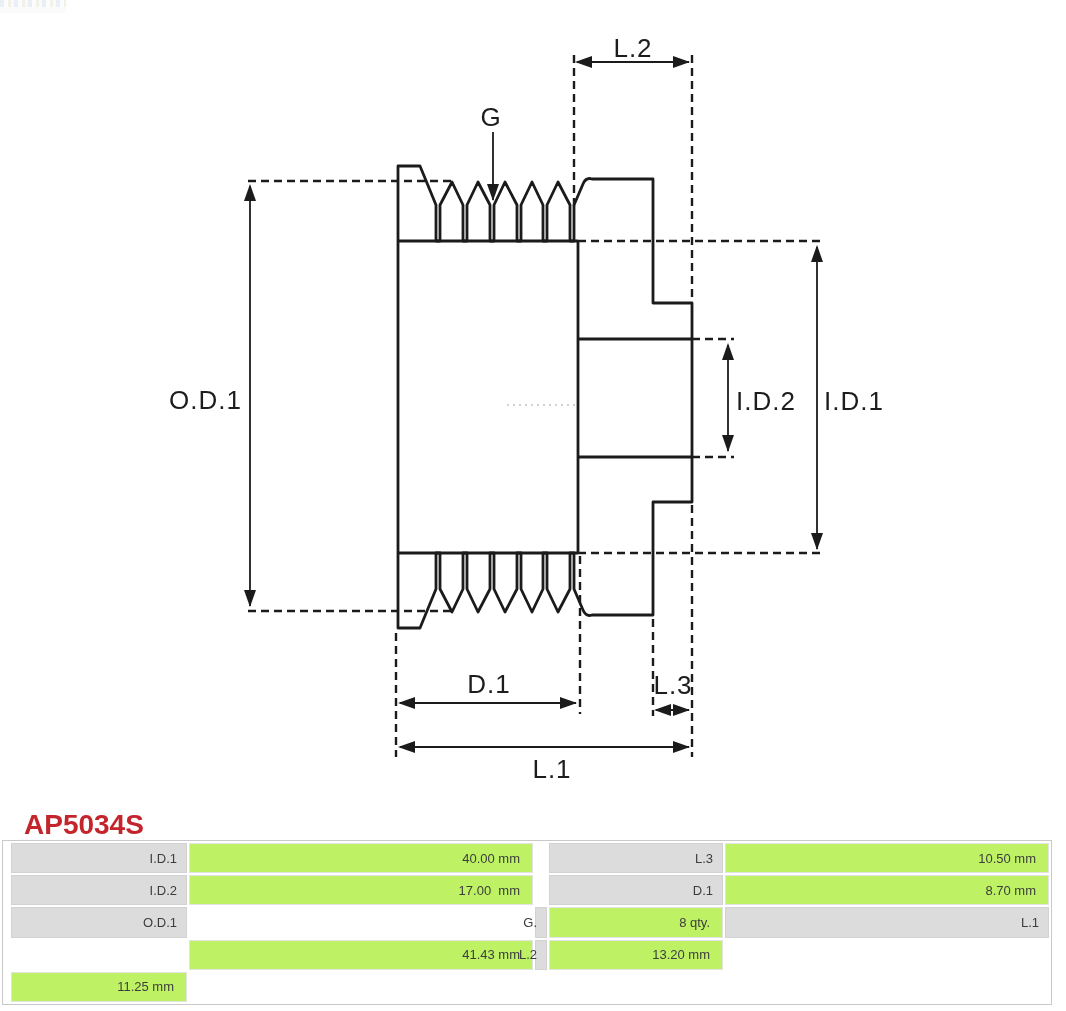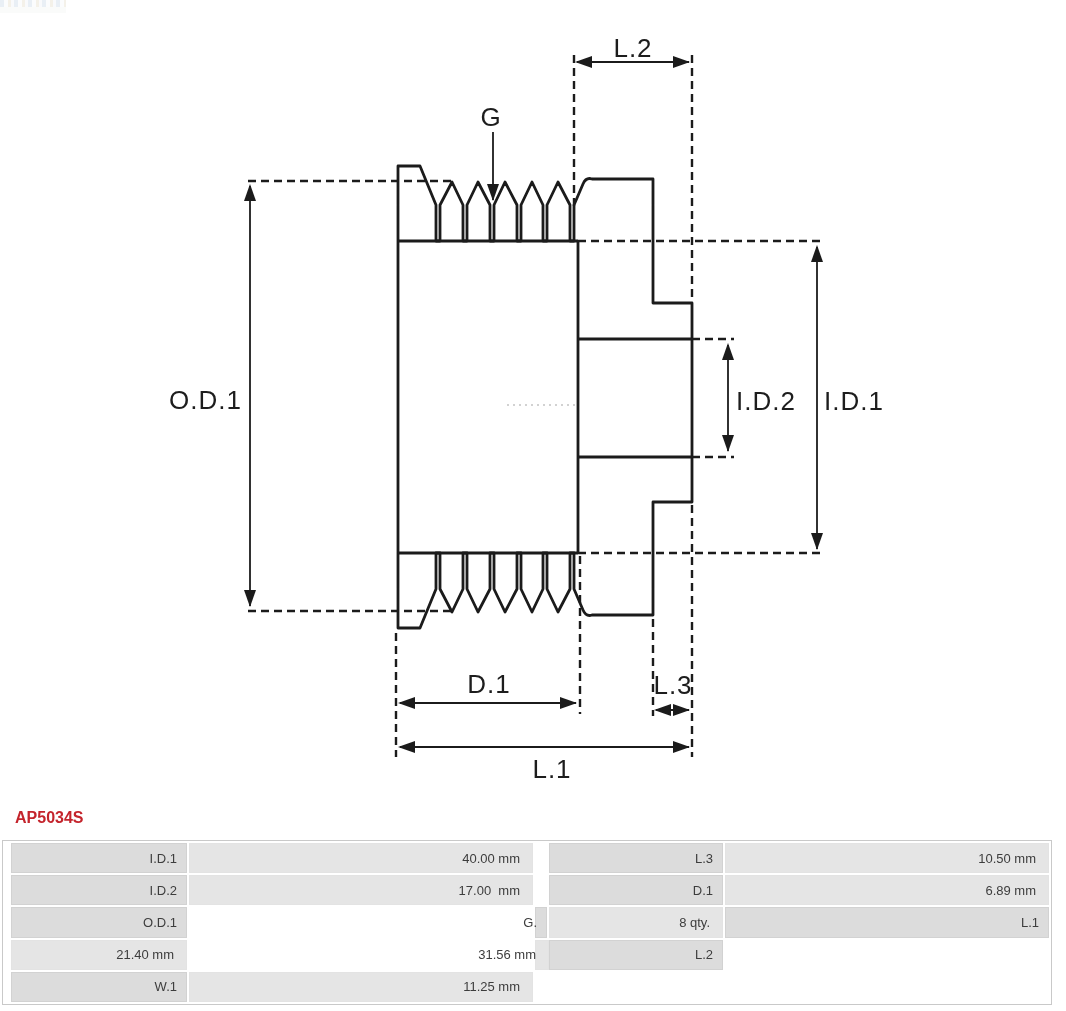--- a/index.html
+++ b/index.html
@@ -7,30 +7,30 @@
   .watermark{position:absolute;left:0;top:0;width:66px;height:13px;opacity:.45;
     background:
       linear-gradient(0deg, #f6f8f4 0 6px, transparent 6px),
       repeating-linear-gradient(90deg,#cfdcea 0 4px,#f8fafc 4px 8px,#e8e2cf 8px 11px,#f3f6fa 11px 14px);}
   .drawing{position:absolute;left:0;top:0;width:1066px;height:800px;}
   .outline{fill:none;stroke:#1b1b1b;stroke-width:2.8;stroke-linejoin:round;}
   .dash{fill:none;stroke:#1b1b1b;stroke-width:2.4;stroke-dasharray:8 5;}
   .dim{fill:none;stroke:#1b1b1b;stroke-width:1.8;}
   .centerdots{fill:none;stroke:#c4c4c4;stroke-width:1.6;stroke-dasharray:2 4;}
   .dlabel{fill:#1d1d1d;font-size:26px;letter-spacing:1px;}
-  .part-number{position:absolute;left:15px;top:809px;font-size:16px;font-weight:bold;
+  .part-number{position:absolute;left:24px;top:809px;font-size:28px;font-weight:bold;
     color:#c4242c;text-decoration:none;cursor:pointer;}
   .spec-table{position:absolute;left:2px;top:840px;width:1050px;height:165px;
     border:1px solid #c9c9c9;background:#fff;box-sizing:border-box;
     display:grid;grid-template-columns:176px 344px 12px 174px 1fr;
     grid-auto-rows:1fr;gap:2px;padding:2px 2px 2px 8px;}
   .spec-table .cell{display:flex;align-items:center;justify-content:flex-end;
     font-size:13px;color:#3d3d3d;box-sizing:border-box;white-space:pre;}
   .spec-table .lbl{background:#dcdcdc;border:1px solid #d2d2d2;padding-right:9px;}
-  .spec-table .val{background:#e5e5e5;border:1px solid #e3e3e3;padding-right:12px;}
+  .spec-table .val{background:#bef264;border:1px solid #e3e3e3;padding-right:12px;}
   .spec-table .spacer{background:transparent;}
 </style>
 </head>
 <body>
 
 <div class="watermark"></div>
 
 <svg class="drawing" viewBox="0 0 1066 800" xmlns="http://www.w3.org/2000/svg">
   <defs>
     <marker id="ah-end" markerUnits="userSpaceOnUse" markerWidth="18" markerHeight="12" refX="16" refY="6" orient="auto">
@@ -97,29 +97,28 @@
   <div class="cell lbl">I.D.1</div>
   <div class="cell val">40.00 mm</div>
   <div class="spacer"></div>
   <div class="cell lbl">L.3</div>
   <div class="cell val">10.50 mm</div>
 
   <div class="cell lbl">I.D.2</div>
   <div class="cell val">17.00  mm</div>
   <div class="spacer"></div>
   <div class="cell lbl">D.1</div>
-  <div class="cell val">6.89 mm</div>
+  <div class="cell val">8.70 mm</div>
 
   <div class="cell lbl">O.D.1</div>
   <div class="spacer"></div>
   <div class="cell lbl">G.</div>
   <div class="cell val">8 qty.</div>
 
   <div class="cell lbl">L.1</div>
-  <div class="cell val">21.40 mm</div>
   <div class="spacer"></div>
-  <div class="cell val">31.56 mm</div>
+  <div class="cell val">41.43 mm</div>
 
   <div class="cell lbl">L.2</div>
+  <div class="cell val">13.20 mm</div>
   <div class="spacer"></div>
-  <div class="cell lbl">W.1</div>
   <div class="cell val">11.25 mm</div>
 </div>
 
 </body></html>

